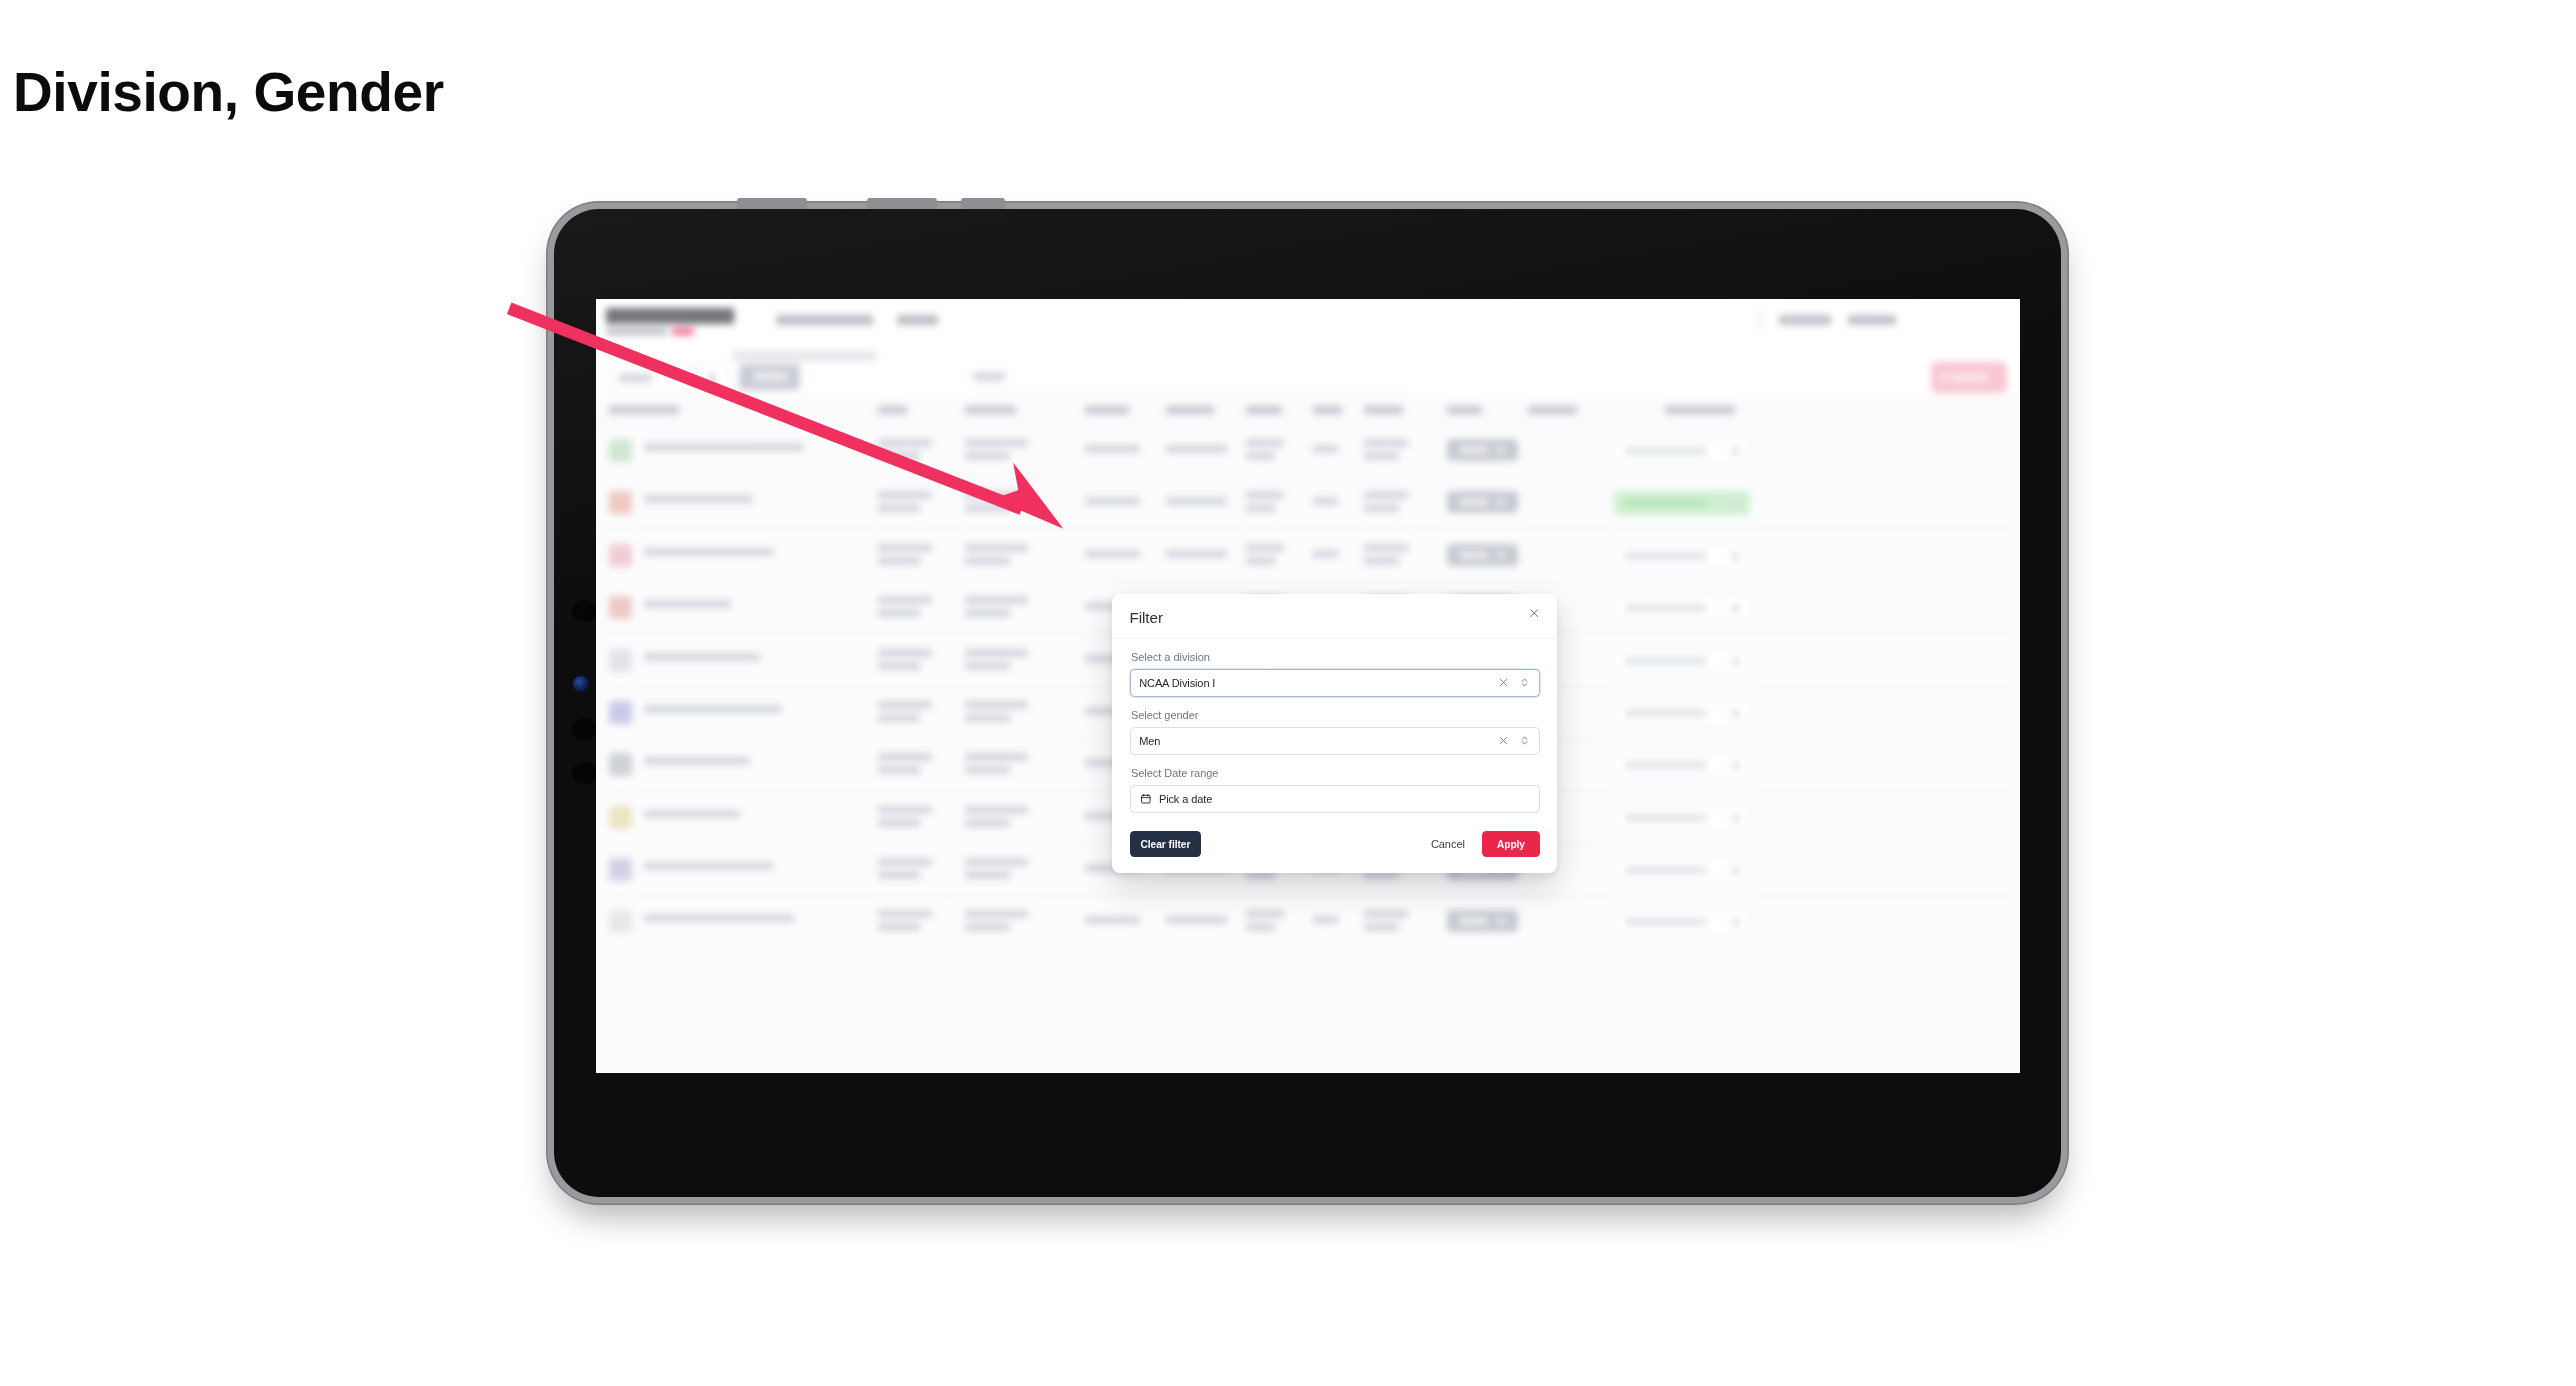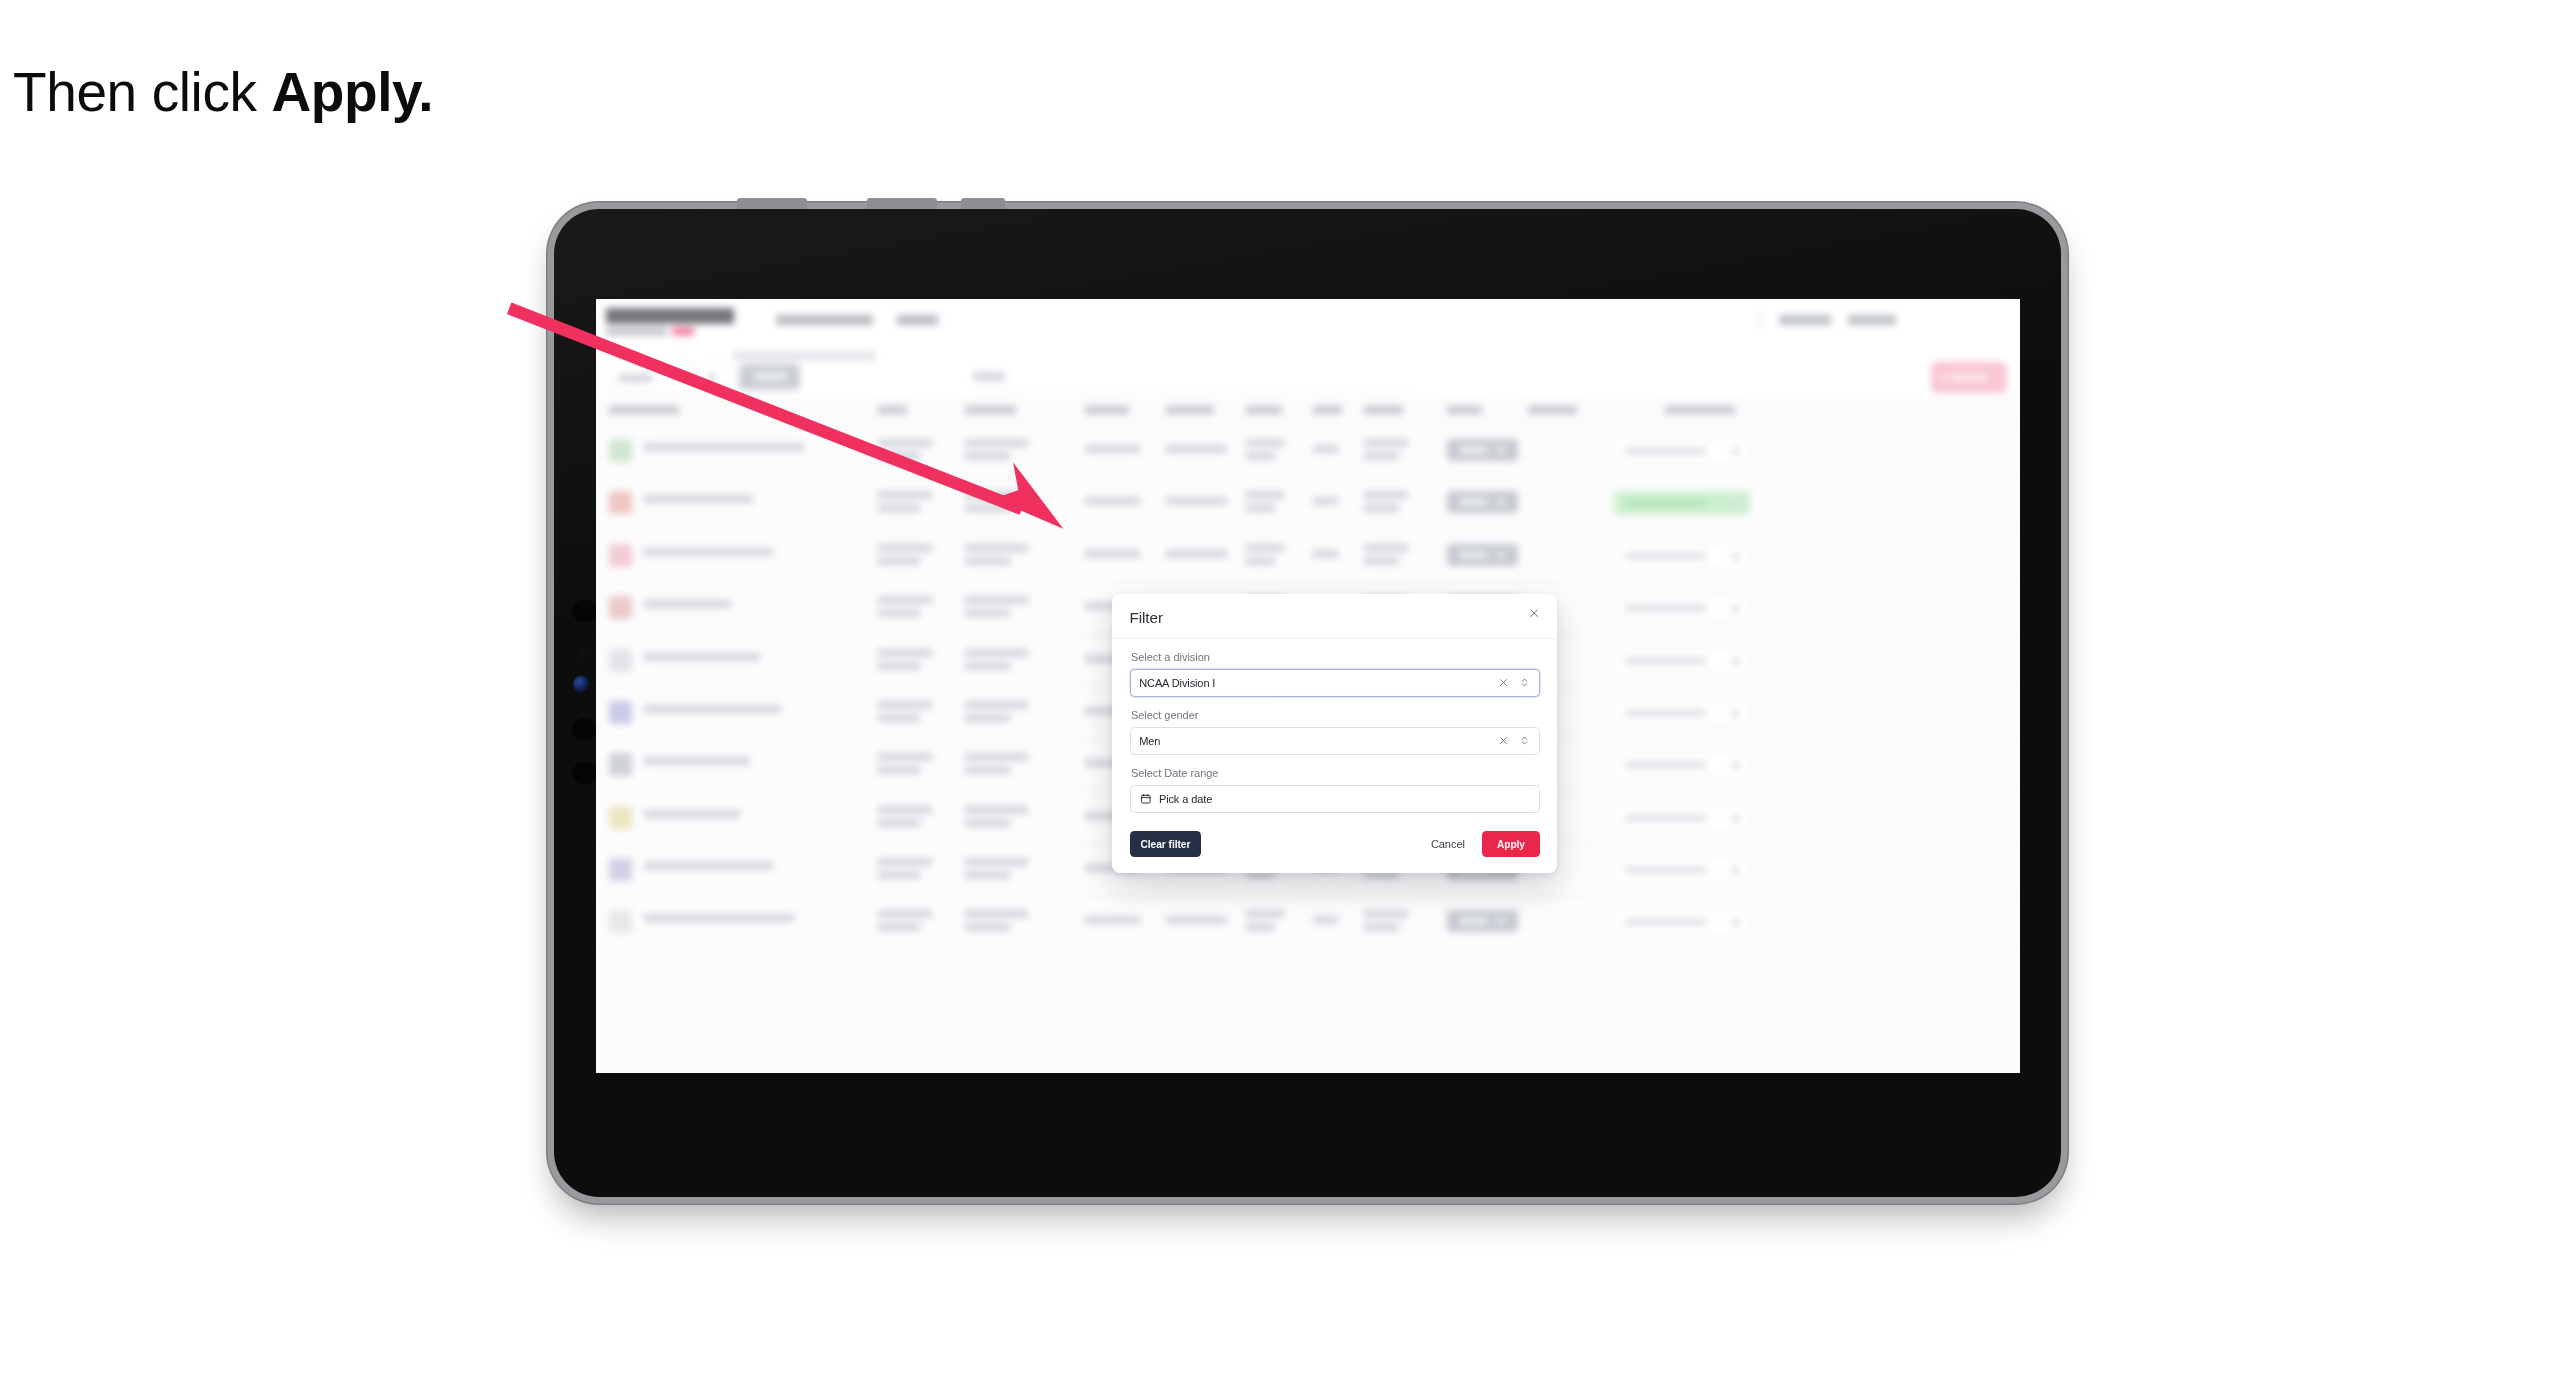--- a/index.html
+++ b/index.html
@@ -353,21 +353,21 @@
     background: #e8274b;
     color: #ffffff;
     padding: 7.3px 14.5px;
     font-weight: 700;
   }
 </style>
 </head>
 <body>
 
 <div class="caption">
-  <span class="ln"><span>Then click </span><span class="b">Apply.</span></span>
+  <span class="ln"><span class="b">Division, Gender</span></span>
 </div>
 
 <div class="device">
   <div class="top-btn b1"></div>
   <div class="top-btn b2"></div>
   <div class="top-btn b3"></div>
 
   <div class="cam lens-a"></div>
   <div class="cam dot"></div>
   <div class="cam lens-b"></div>

